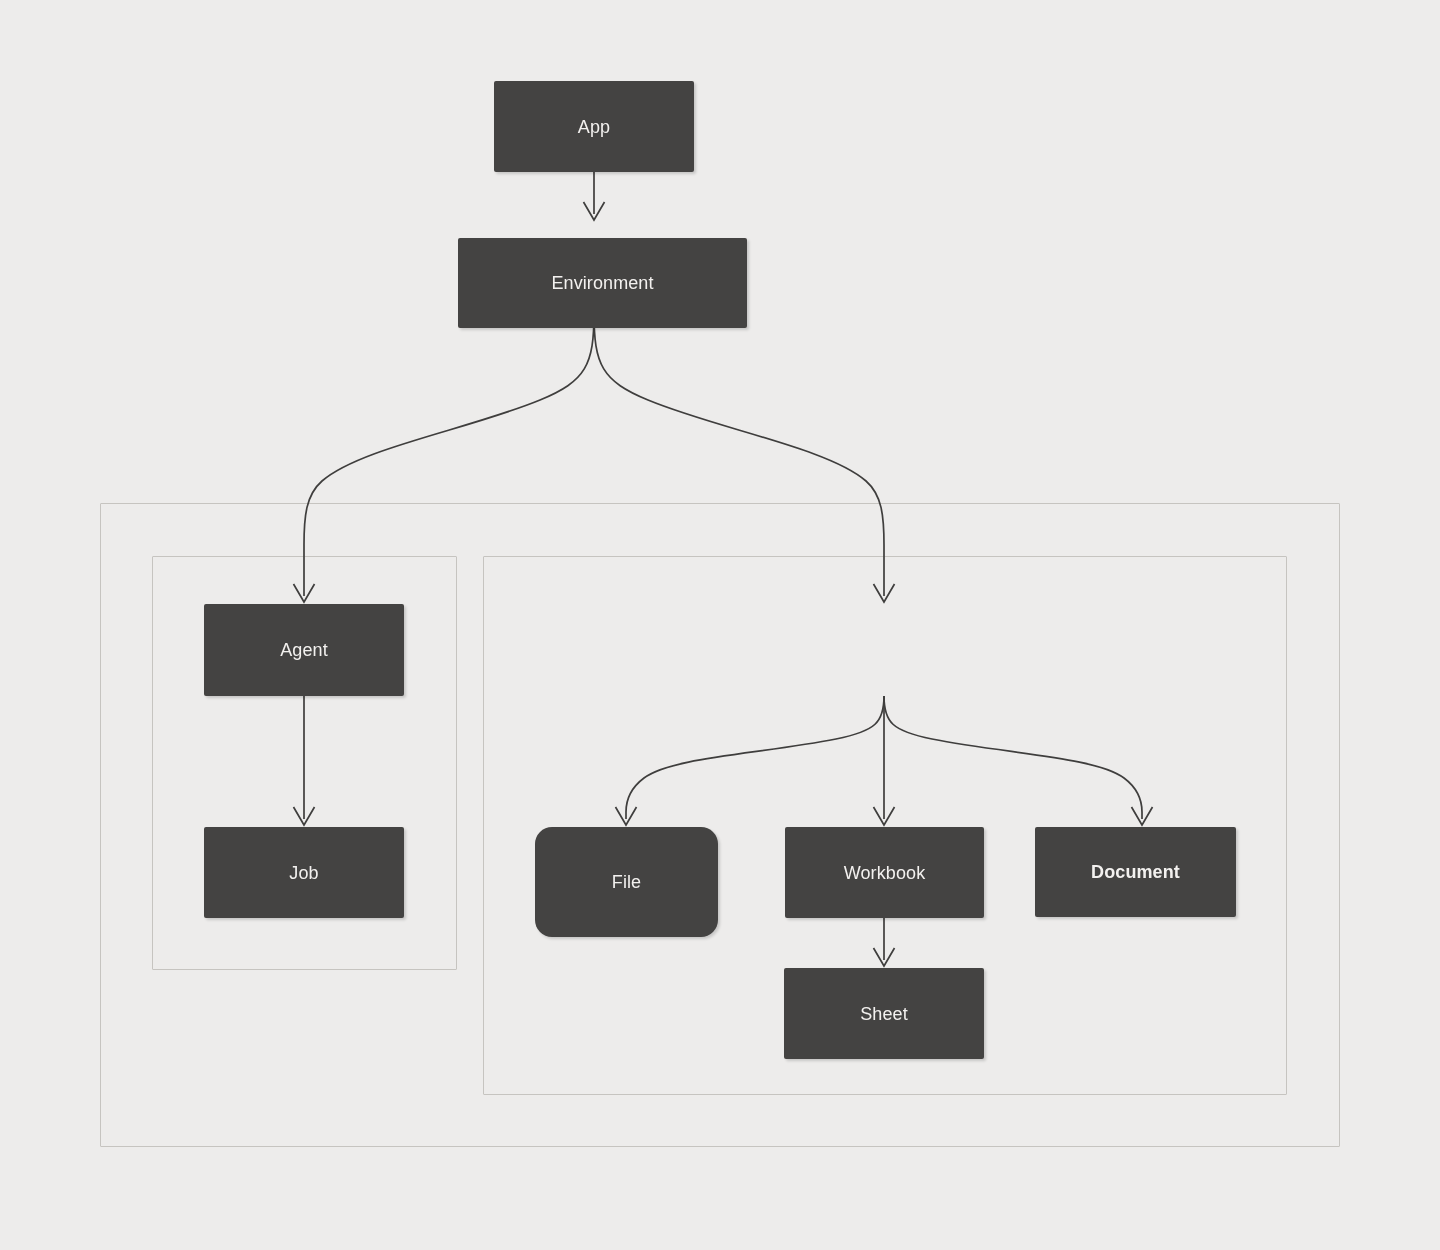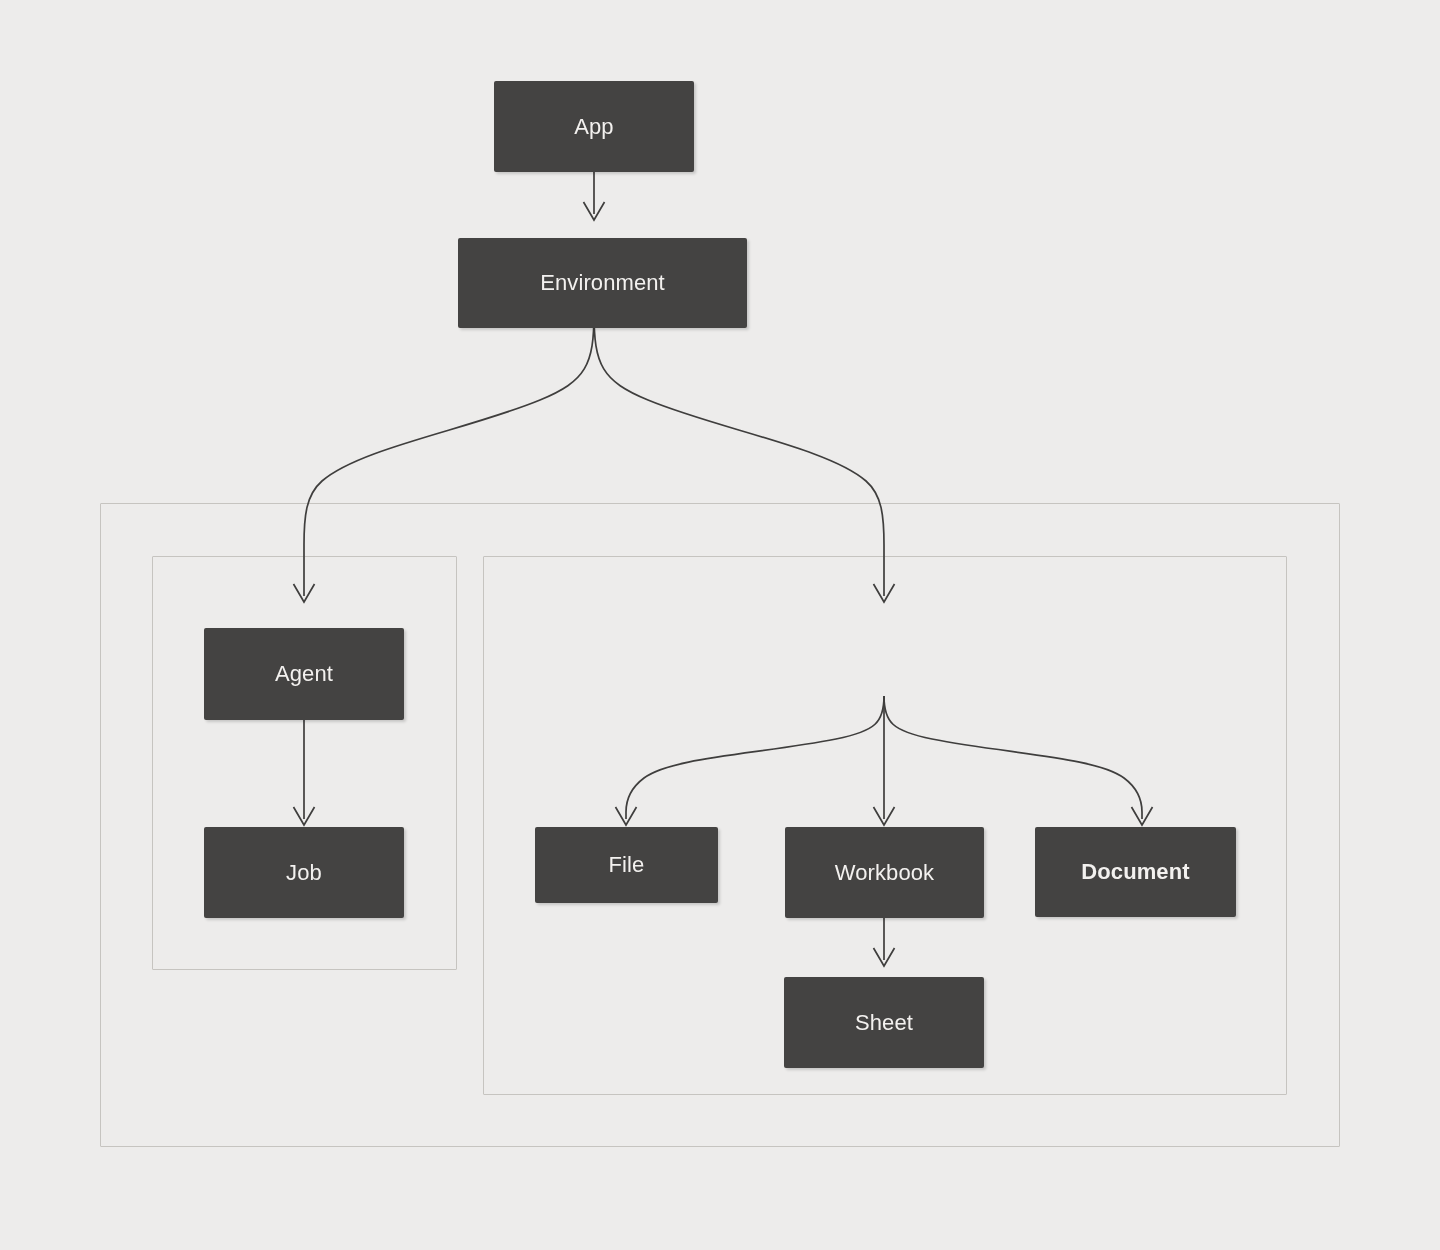--- a/index.html
+++ b/index.html
@@ -26,21 +26,21 @@
     border-radius: 1px;
   }
   .node {
     position: absolute;
     box-sizing: border-box;
     background: #444342;
     color: #f3f1ef;
     display: flex;
     align-items: center;
     justify-content: center;
-    font-size: 22px;
+    font-size: 18px;
     font-weight: 400;
     letter-spacing: 0.1px;
     border-radius: 2px;
     box-shadow: 2px 2px 3px rgba(0,0,0,0.16);
     user-select: none;
   }
   .node-label {
     display: block;
     line-height: 1;
     text-align: center;
@@ -135,38 +135,38 @@
   </svg>
 
   <div class="node" style="left:494px; top:81px; width:200px; height:91px;">
     <span class="node-label">App</span>
   </div>
 
   <div class="node" style="left:449px; top:238px; width:289px; height:90px;margin-left:9px;">
     <span class="node-label">Environment</span>
   </div>
 
-  <div class="node" style="left:204px; top:628px; width:200px; height:92px;">
+  <div class="node" style="left:204px; top:604px; width:200px; height:92px;">
     <span class="node-label">Agent</span>
   </div>
 
   <div class="node" style="left:204px; top:827px; width:200px; height:91px;">
     <span class="node-label">Job</span>
   </div>
 
 
-  <div class="node" style="left:535px; top:827px; width:183px; height:76px;">
+  <div class="node" style="left:535px; top:827px; width:183px; height:110px;border-radius:17px;">
     <span class="node-label">File</span>
   </div>
 
   <div class="node" style="left:785px; top:827px; width:199px; height:91px;">
     <span class="node-label">Workbook</span>
   </div>
 
   <div class="node" style="left:1035px; top:827px; width:201px; height:90px;font-weight:bold;">
     <span class="node-label">Document</span>
   </div>
 
-  <div class="node" style="left:784px; top:968px; width:200px; height:91px;margin-top:9px;">
+  <div class="node" style="left:784px; top:968px; width:200px; height:91px;">
     <span class="node-label">Sheet</span>
   </div>
 
 </div>
 
 </body></html>

